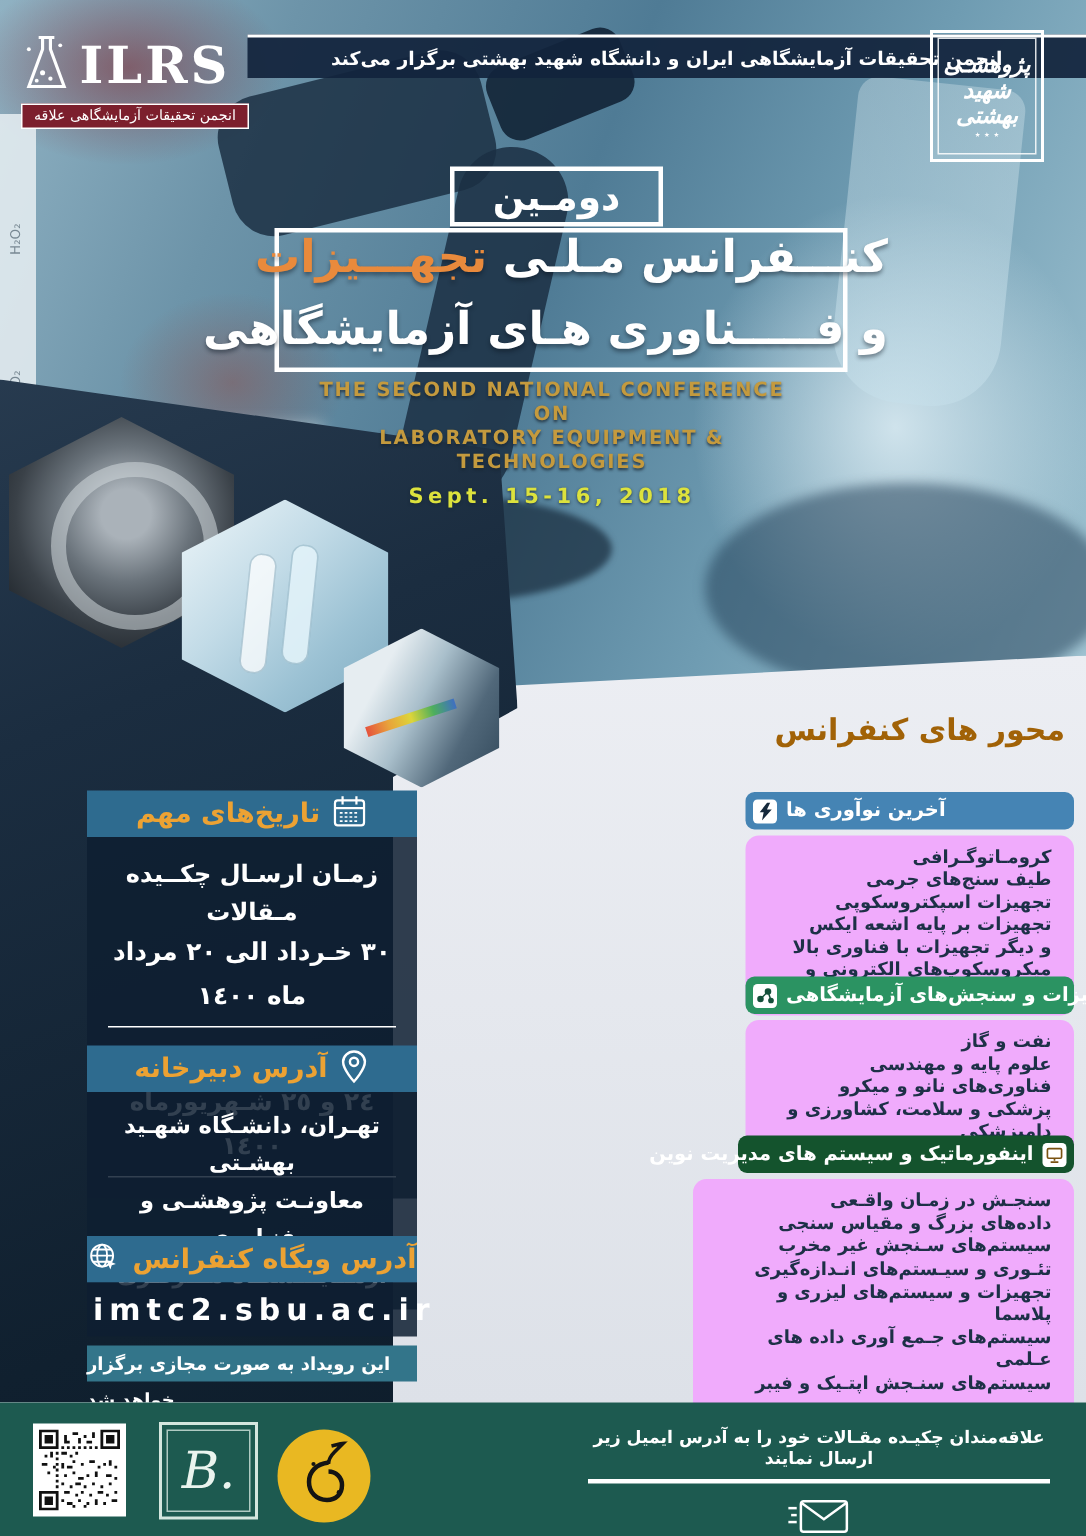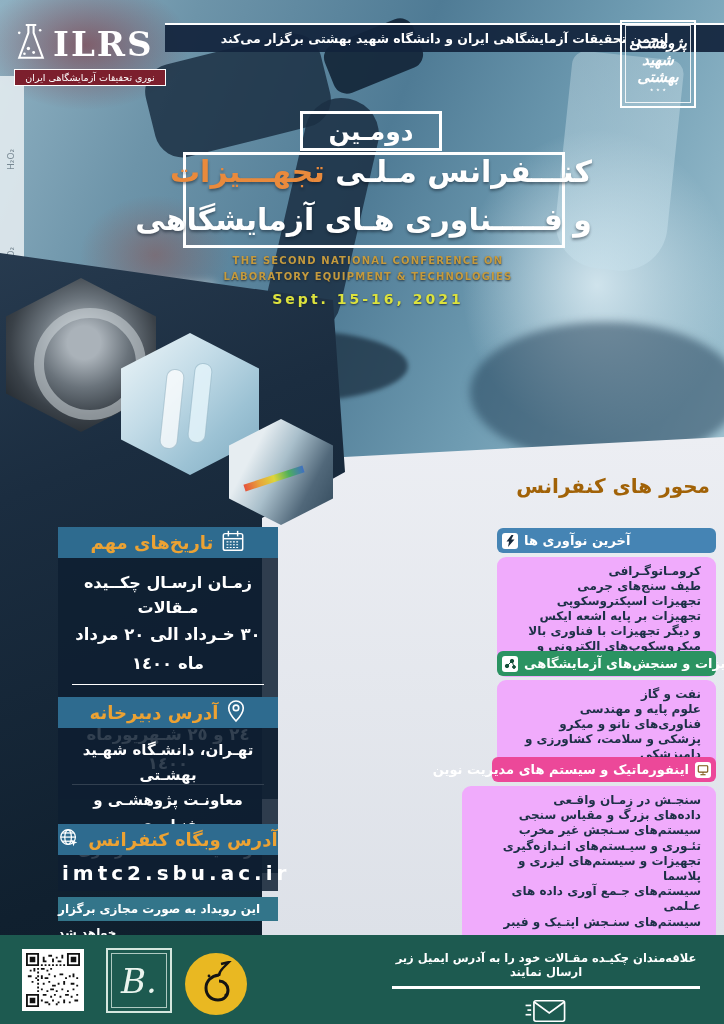--- a/index.html
+++ b/index.html
@@ -73,36 +73,36 @@
 
   
   .edition-box{position:absolute;left:300px;top:111px;width:142px;height:40px;border:3px solid #fff;
     box-sizing:border-box;display:flex;align-items:center;justify-content:center;}
   .edition-box span{color:#fff;font-weight:bold;font-size:25px;direction:rtl;}
   .title-frame{position:absolute;left:183px;top:152px;width:382px;height:96px;border:3px solid #fff;box-sizing:border-box;}
   .title-lines{position:absolute;right:132px;top:148px;direction:rtl;text-align:right;white-space:nowrap;
     color:#fff;font-weight:bold;font-size:30px;line-height:48px;text-shadow:0 2px 3px rgba(10,20,30,.45);}
   .title-lines .orange{color:#e98a3c;}
   .subtitle{position:absolute;left:198px;top:253px;width:340px;text-align:center;}
-  .subtitle .en{color:#c49a3e;font-weight:bold;font-size:10px;letter-spacing:1.2px;line-height:16px;
+  .subtitle .en{color:#c49a3e;font-weight:bold;font-size:13px;letter-spacing:1.2px;line-height:16px;
     text-shadow:0 1px 2px rgba(25,38,50,.85);}
   .subtitle .date{margin-top:6px;color:#dce23d;font-weight:bold;font-size:14px;letter-spacing:3px;
     text-shadow:0 1px 2px rgba(25,38,50,.85);}
 
   
   .topics-heading{position:absolute;right:14px;top:474px;direction:rtl;color:#a16207;font-size:20px;font-weight:bold;}
   .tbox{position:absolute;box-sizing:border-box;}
   .tbox0{left:497px;top:528px;width:219px;}
   .tbox1{left:497px;top:651px;width:219px;}
   .tbox2{left:462px;top:757px;width:254px;}
   .tbox-header{height:25px;border-radius:6px;display:flex;align-items:center;gap:6px;padding:0 5px;box-sizing:border-box;}
   .tbox-header .htxt{color:#fff;font-weight:bold;font-size:13px;direction:rtl;white-space:nowrap;}
   .th0{background:#4584b4;}
   .th1{background:#2b9362;}
-  .th2{background:#ec4899;direction:rtl;margin-left:30px;}
+  .th2{background:#14532d;direction:rtl;margin-left:30px;}
   .hicon{width:16px;height:16px;background:#fff;border-radius:3px;display:flex;align-items:center;justify-content:center;flex:none;}
   .tbox-body{margin-top:4px;background:#f0abfc;border-radius:9px;padding:7px 15px 8px;direction:rtl;text-align:right;}
   .titem{color:#1d3047;font-size:12px;line-height:15px;font-weight:bold;}
   .tbox2 .titem{line-height:15.2px;}
 
   
   .sbox{position:absolute;left:35px;width:220px;box-sizing:border-box;margin-left:23px;}
   .sb-dates{top:527px;}
   .sb-addr{top:697px;}
   .sb-web{top:824px;}
@@ -181,42 +181,42 @@
           <path d="M9 2h8 M11 2v6 L4 27 h18 L15 8 V2"></path>
           <circle cx="11" cy="20" r="1.3" fill="#fff" stroke="none"></circle>
           <circle cx="15" cy="23" r="1.1" fill="#fff" stroke="none"></circle>
           <circle cx="8" cy="24" r="1" fill="#fff" stroke="none"></circle>
           <circle cx="20" cy="6" r="1" fill="#fff" stroke="none"></circle>
           <circle cx="4" cy="8" r="1" fill="#fff" stroke="none"></circle>
         </svg>
       </span>
       <span class="ilrs-acronym">ILRS</span>
     </div>
-    <div class="ilrs-caption">نوری تحقیقات آزمایشگاهی ایران</div>
+    <div class="ilrs-caption">انجمن تحقیقات آزمایشگاهی علاقه</div>
   </div>
 
   <div class="sbu">
     <span>پژوهشـی</span>
     <span>شهید</span>
     <span>بهشتی</span>
     <span class="sbu-dots">٭ ٭ ٭</span>
   </div>
 
   <div class="edition-box">
     <span>دومـین</span>
   </div>
   <div class="title-frame"></div>
   <div class="title-lines">
     <div><span>کنـــفرانس  مـلـی </span><span class="orange">تجهـــیزات</span></div>
     <div>و فـــــناوری هـای آزمایشگاهی</div>
   </div>
   <div class="subtitle">
     <div class="en">THE SECOND NATIONAL  CONFERENCE ON</div>
     <div class="en">LABORATORY EQUIPMENT  &amp; TECHNOLOGIES</div>
-    <div class="date">Sept. 15-16, 2021</div>
+    <div class="date">Sept. 15-16, 2018</div>
   </div>
 
   <div class="topics-heading">محور های کنفرانس</div>
 
   <section class="tbox tbox0">
     <div class="tbox-header th0">
       <span class="hicon">
         <svg width="11" height="12" viewBox="0 0 11 12">
             <path d="M6.5 0 L1.5 6.5 h2.6 L3 12 L9.5 4.6 H6.3 L8.5 0 z" fill="#16293c"></path>
           </svg>

